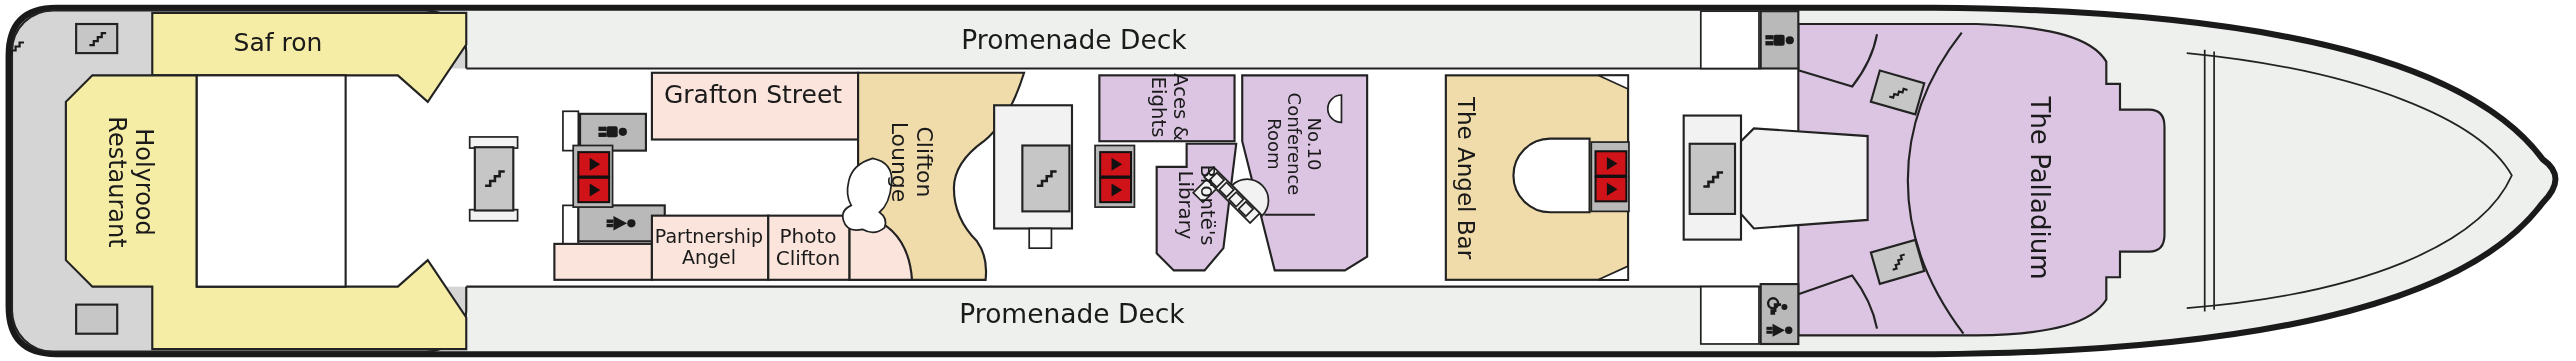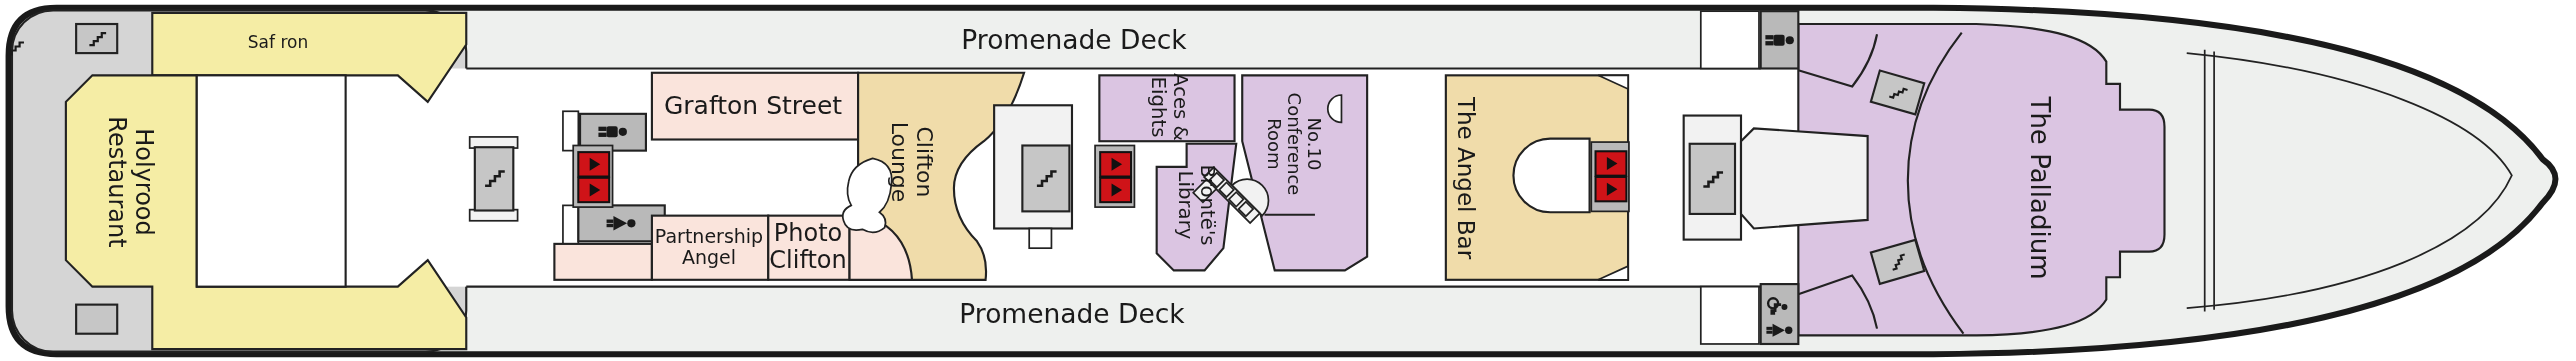--- a/index.html
+++ b/index.html
@@ -196,31 +196,31 @@
           <use href="#sym-woman"></use>
         </g>
   </g>
 
   <path class="thin" d="M2577,58 V364 M2588,60 V362"></path>
   <path class="thin" d="M2556,62 C2760,82 2900,140 2936,205 C2900,286 2760,344 2556,360"></path>
 </svg>
 
 <div class="lbl" style="left:1074px;top:40px;font-size:26.5px;">Promenade Deck</div>
 <div class="lbl" style="left:1072px;top:314px;font-size:26.5px;">Promenade Deck</div>
-<div class="lbl" style="left:278px;top:43px;font-size:17px;">Saf ron</div>
+<div class="lbl" style="left:278px;top:43px;font-size:25px;">Saf ron</div>
 <div class="lbl rot" style="left:130px;top:182px;font-size:24px;">
   <div>Holyrood</div>
   <div>Restaurant</div>
 </div>
-<div class="lbl" style="left:753px;top:106px;font-size:25px;text-align:center;">Grafton Street</div>
+<div class="lbl" style="left:753px;top:95px;font-size:25px;text-align:center;">Grafton Street</div>
 <div class="lbl" style="left:709px;top:247px;font-size:19px;">
   <div>Partnership</div>
   <div>Angel</div>
 </div>
-<div class="lbl" style="left:808px;top:247px;font-size:24px;text-align:center;">
+<div class="lbl" style="left:808px;top:247px;font-size:20px;text-align:center;">
   <div>Photo</div>
   <div>Clifton</div>
 </div>
 <div class="lbl rot" style="left:911px;top:162px;font-size:22px;">
   <div>Clifton</div>
   <div>Lounge</div>
 </div>
 <div class="lbl rot" style="left:1169px;top:107px;font-size:19.7px;">
   <div>Aces &amp;</div>
   <div>Eights</div>

